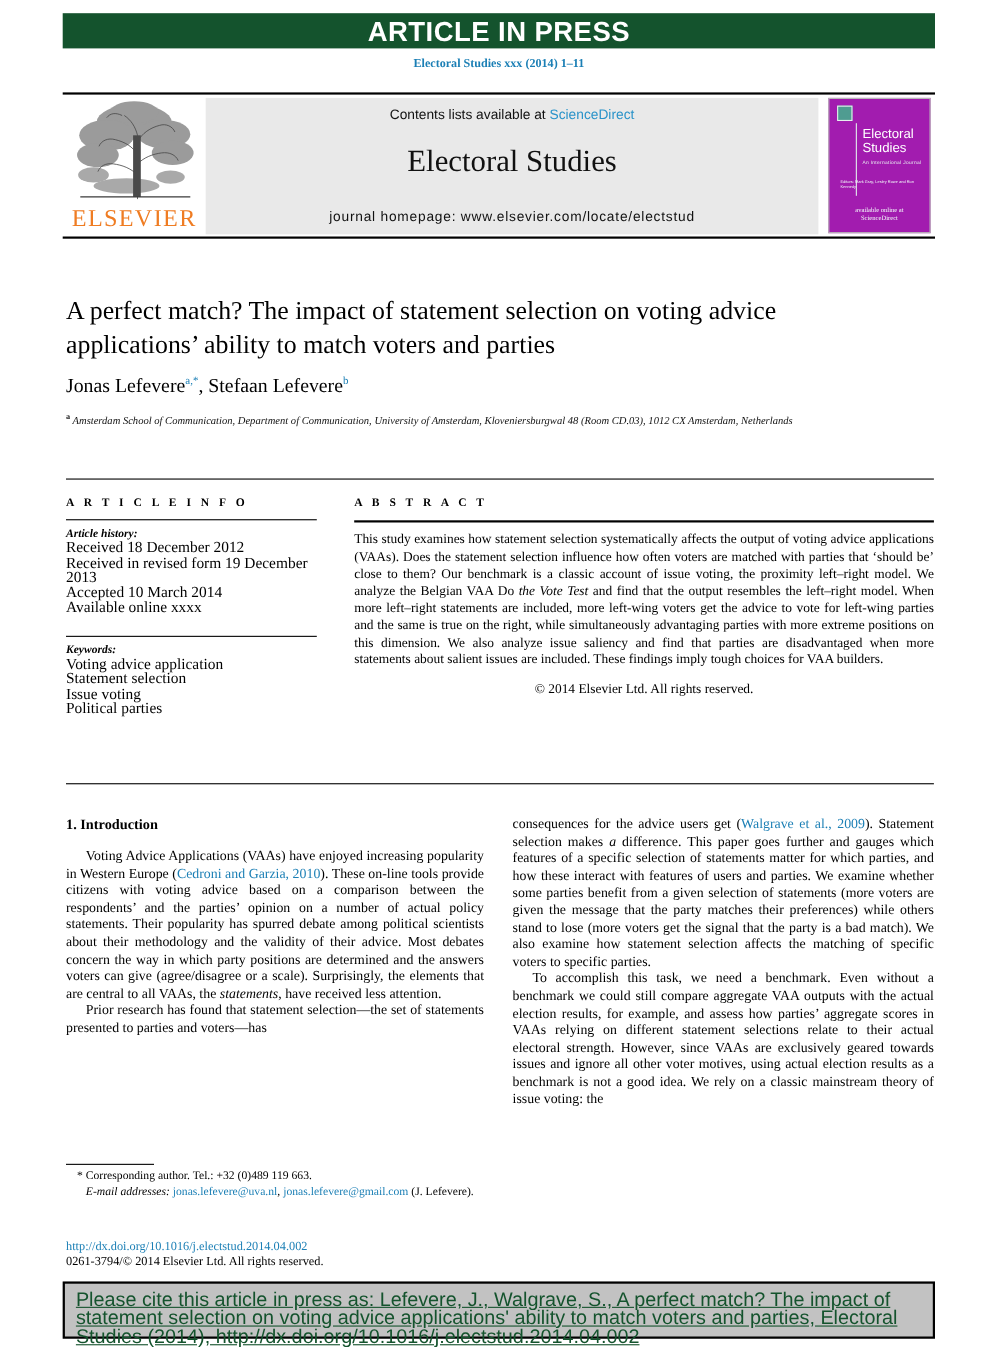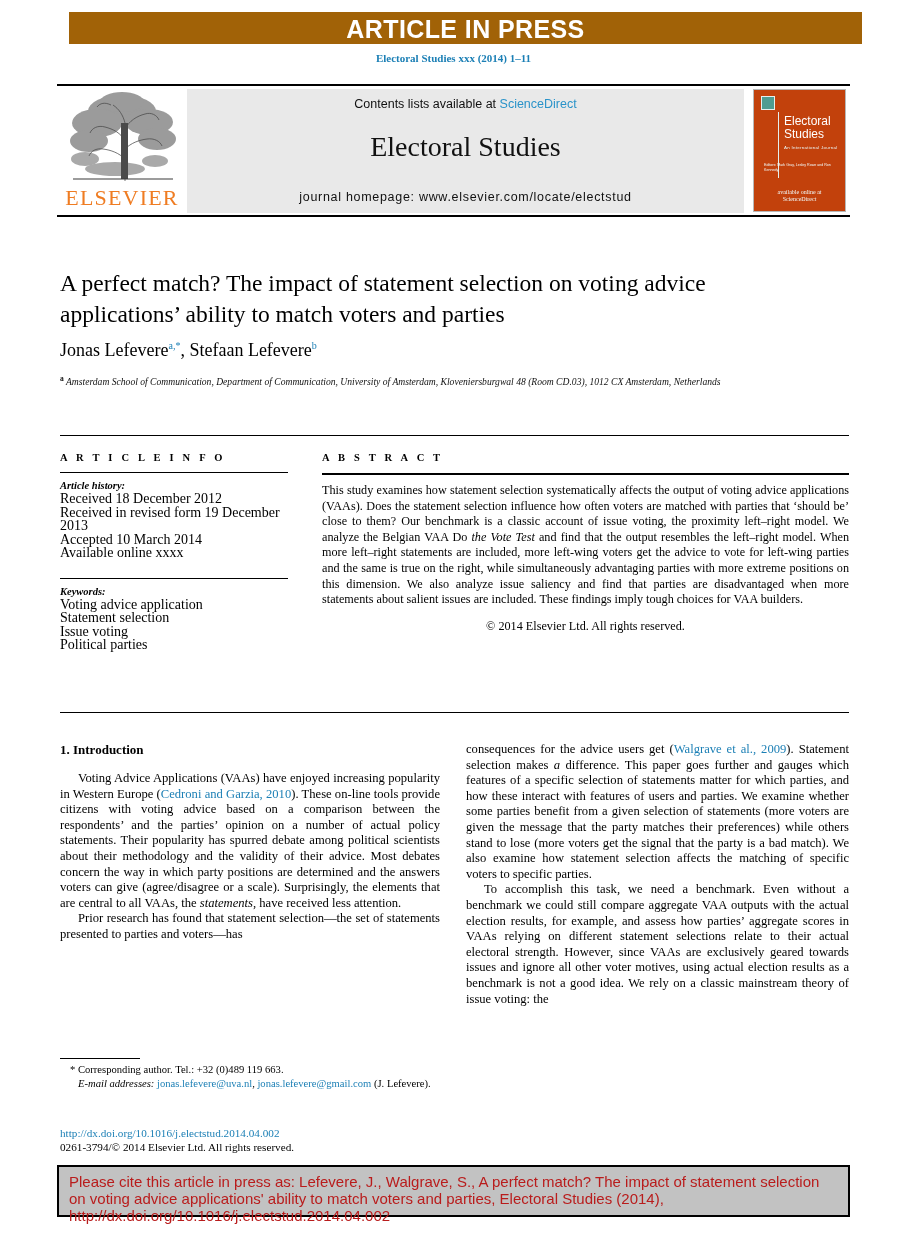--- a/index.html
+++ b/index.html
@@ -23,22 +23,21 @@
     height: 1238px;
   }
 
   
   .aip-banner {
     position: absolute;
     left: 57px;
     top: 12px;
     width: 793px;
     height: 32px;
-    background: #a16207;
-    margin-left: 12px;
+    background: #14532d;
   }
   .aip-banner-text {
     position: absolute;
     left: 0; right: 0;
     top: 3px;
     text-align: center;
     font-family: "Liberation Sans", sans-serif;
     font-weight: bold;
     font-size: 25px;
     letter-spacing: 0.4px;
@@ -132,21 +131,21 @@
     letter-spacing: 0.7px;
     color: #111;
   }
 
   .cover-thumb {
     position: absolute;
     right: 4px;
     top: 3px;
     width: 93px;
     height: 123px;
-    background: #c2410c;
+    background: #a21caf;
     border: 1px solid #b8b8b8;
     box-sizing: border-box;
     overflow: hidden;
   }
   .cover-corner {
     position: absolute;
     left: 7px; top: 6px;
     width: 12px; height: 12px;
     border: 1px solid #e6efee;
     background: #4f9c91;
@@ -404,23 +403,24 @@
     background: #c2c2c2;
     border: 2px solid #000;
     box-sizing: border-box;
   }
   .cite-box-text {
     position: absolute;
     left: 10px;
     top: 6px;
     right: 10px;
     font-family: "Liberation Sans", sans-serif;
-    font-size: 15px;
+    font-size: 18px;
     line-height: 17px;
-    color: #b91c1c;
+    color: #14532d;
+    text-decoration: underline;
   }
 </style>
 </head>
 <body>
 
 <div class="page">
 
   <div class="aip-banner">
     <div class="aip-banner-text">ARTICLE IN PRESS</div>
   </div>

